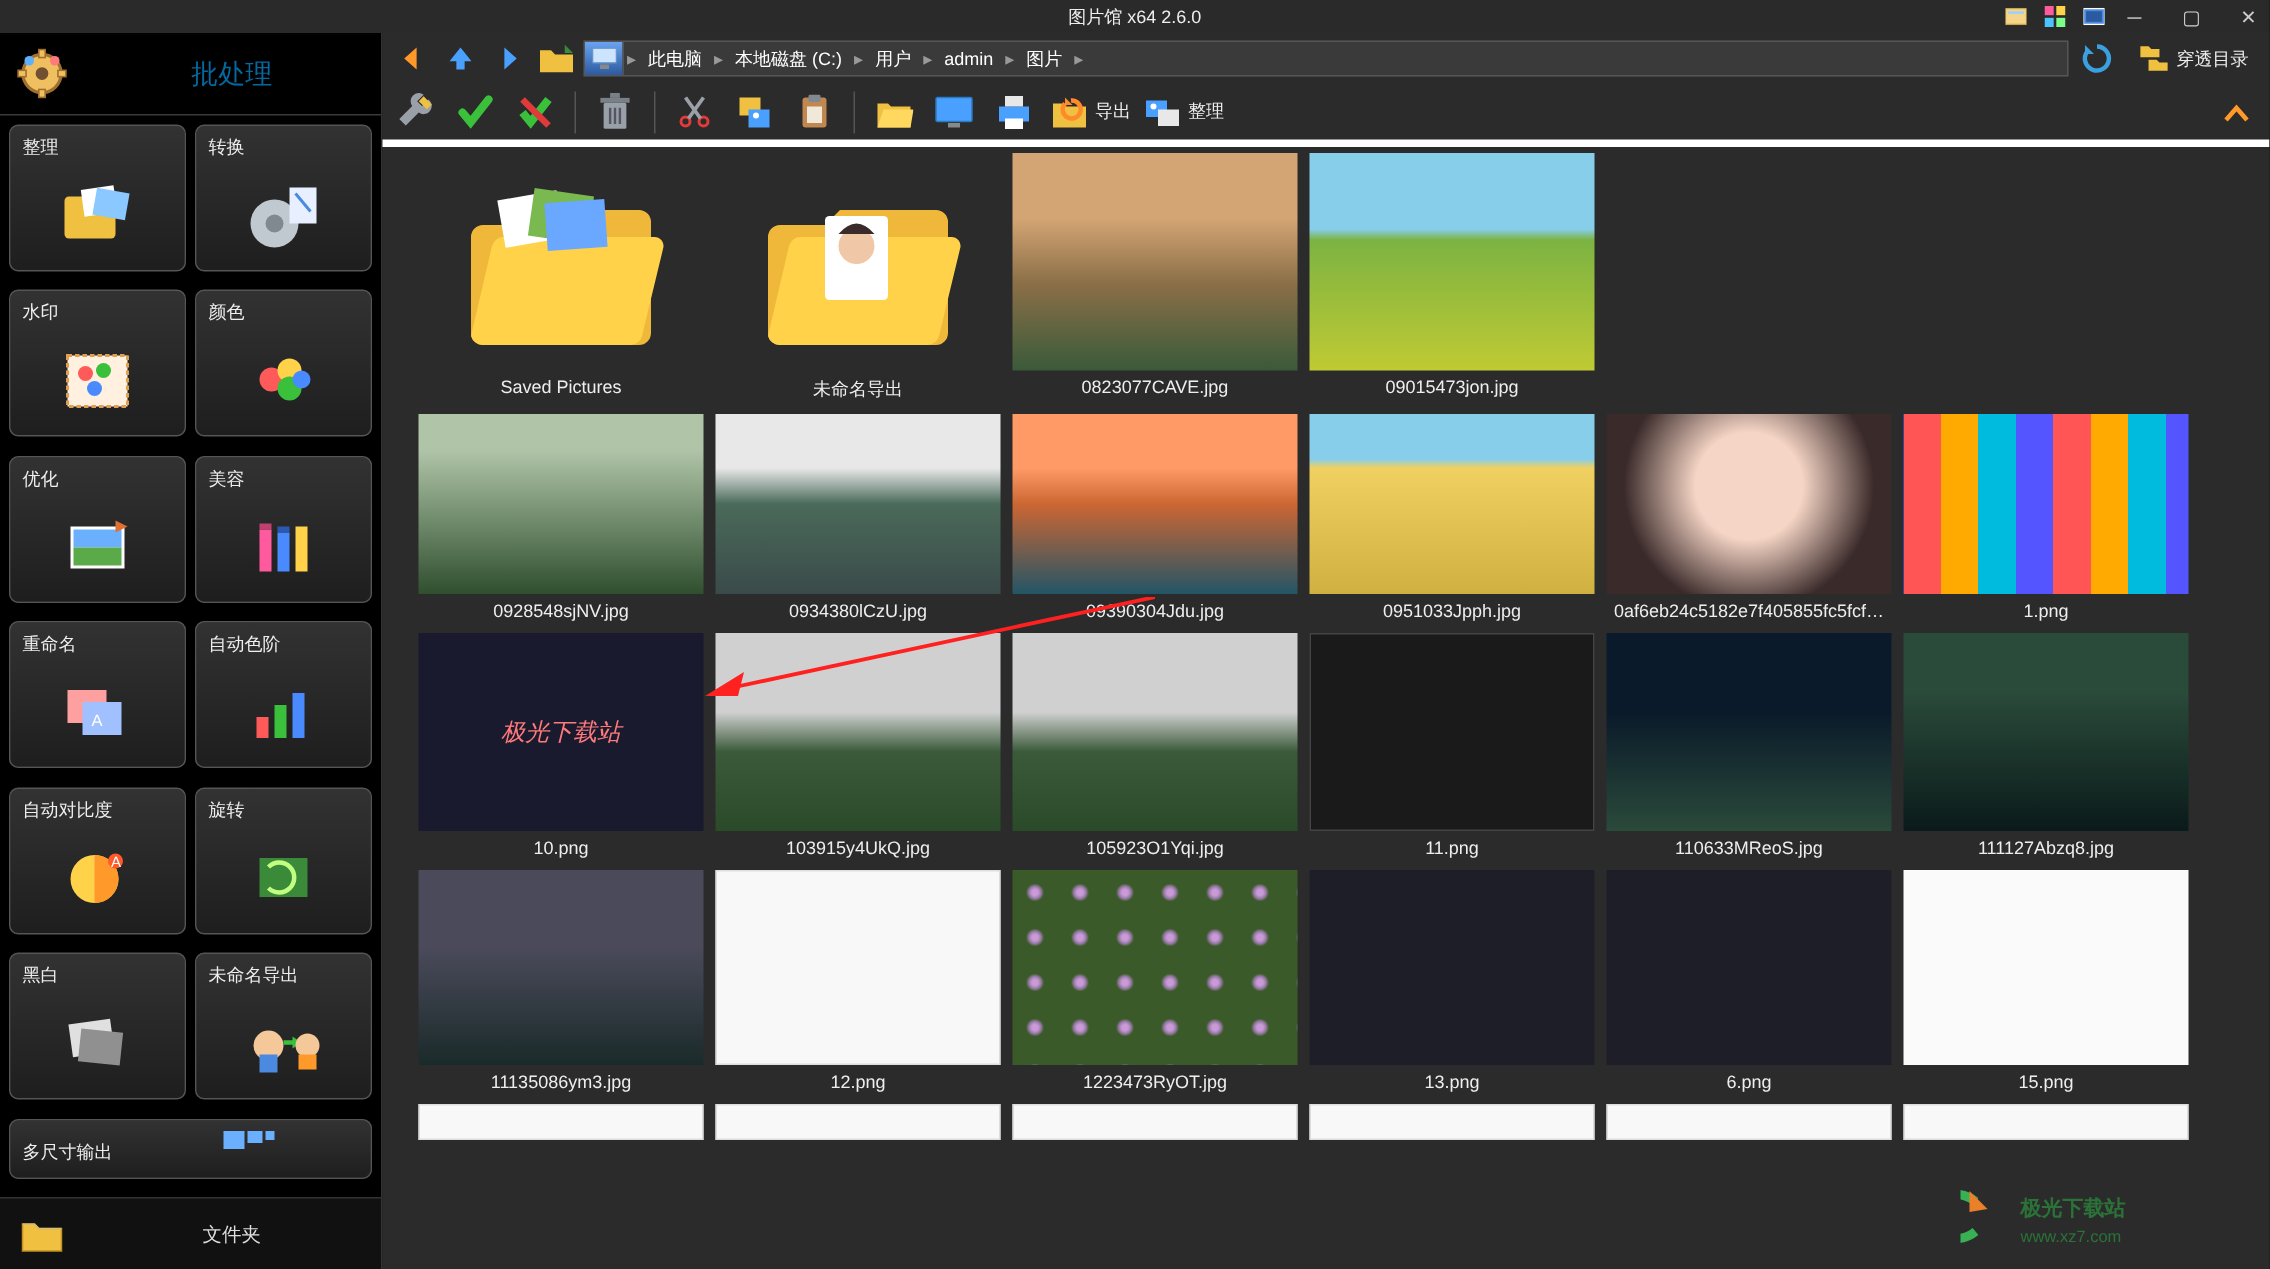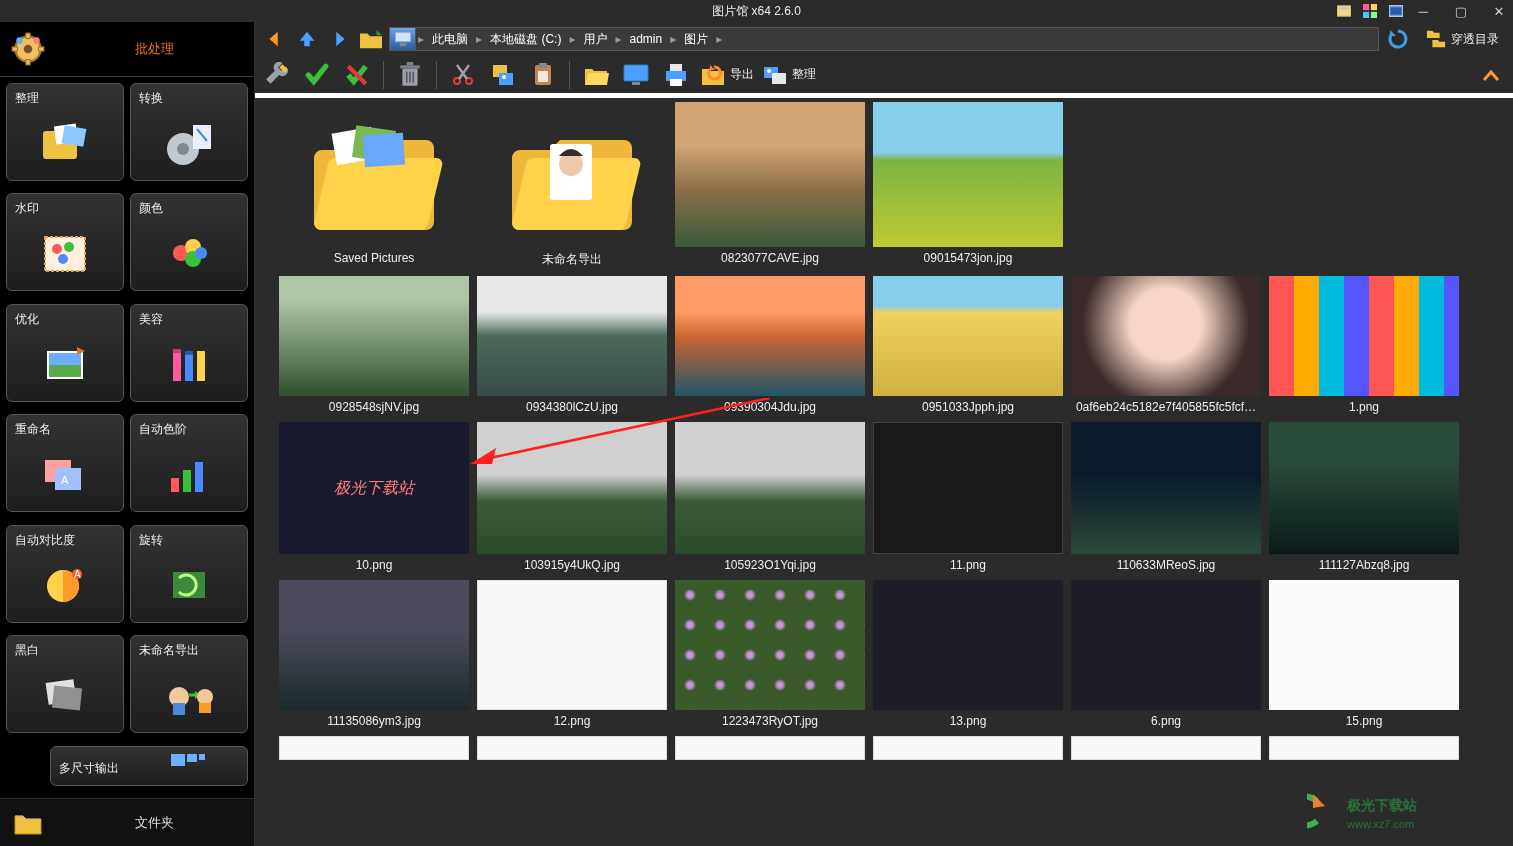--- a/index.html
+++ b/index.html
@@ -7,26 +7,26 @@
 .titlebar { height: 22px; background: #2a2a2a; display: flex; align-items: center; font-size: 12px; position: relative; }
 .titlebar .title { position: absolute; left: 50%; transform: translateX(-50%); color: #eee; }
 .titlebar .winbtns { position: absolute; right: 4px; display: flex; gap: 18px; align-items: center; }
 .titlebar .tray { position: absolute; right: 110px; display: flex; gap: 12px; }
 .winbtn { width: 20px; height: 14px; display: flex; align-items: center; justify-content: center; color: #ccc; font-size: 13px; cursor: default;}
 .tray-ico { width: 14px; height: 14px; }
 .app-body { display: flex; height: calc(100% - 22px); }
 .sidebar { width: 255px; background: #000; border-right: 1px solid #333; display: flex; flex-direction: column; }
 .side-hdr { height: 55px; display: flex; align-items: center; border-bottom: 1px solid #3a3a3a; }
 .side-hdr .gear { width: 55px; display:flex; justify-content:center;}
-.side-hdr .lbl { flex: 1; text-align: center; font-size: 13px; color: #f97316; }
+.side-hdr .lbl { flex: 1; text-align: center; font-size: 18px; color: #0369a1; }
 .side-grid { flex: 1; overflow-y: auto; padding: 6px; display: grid; grid-template-columns: 1fr 1fr; gap: 6px; }
 .side-tile { background: linear-gradient(#323232,#1e1e1e); border: 1px solid #555; border-radius: 6px; height: 98px; display:flex; flex-direction:column; cursor: pointer; }
 .side-tile .tile-lbl { font-size: 12px; color: #eee; padding: 6px 8px 0; }
 .side-tile .tile-ico { flex:1; display:flex; align-items:center; justify-content:center; }
-.side-tile.wide { grid-column: 1 / span 2; height: 40px; flex-direction: row; align-items:center;margin-left:44px; }
+.side-tile.wide { grid-column: 1 / span 2; height: 40px; flex-direction: row; align-items:center; }
 .side-foot { height: 48px; border-top: 1px solid #333; display: flex; align-items: center; background:#111;}
 .side-foot .foot-ico { width: 55px; display:flex; justify-content:center;}
 .side-foot .foot-lbl { flex:1; text-align:center; font-size:13px; }
 .main { flex: 1; display: flex; flex-direction: column; background: #2b2b2b; position:relative;}
 .nav-row { height: 34px; display: flex; align-items: center; background: #2b2b2b; gap: 4px; padding: 0 6px;}
 .nav-btn { width: 28px; height: 28px; display:flex; align-items:center; justify-content:center; cursor:pointer;}
 .crumb-bar { flex:1; height:24px; background:#3a3a3a; border:1px solid #555; display:flex; align-items:center; font-size:12px; color:#fff; }
 .crumb-ico { width:26px; display:flex; justify-content:center; background:linear-gradient(#6aa3f0,#2c5aa0); height:100%; align-items:center; border-right:1px solid #555;}
 .crumb-seg { padding:0 6px; cursor:pointer;}
 .crumb-sep { color:#999; padding:0 2px;}

